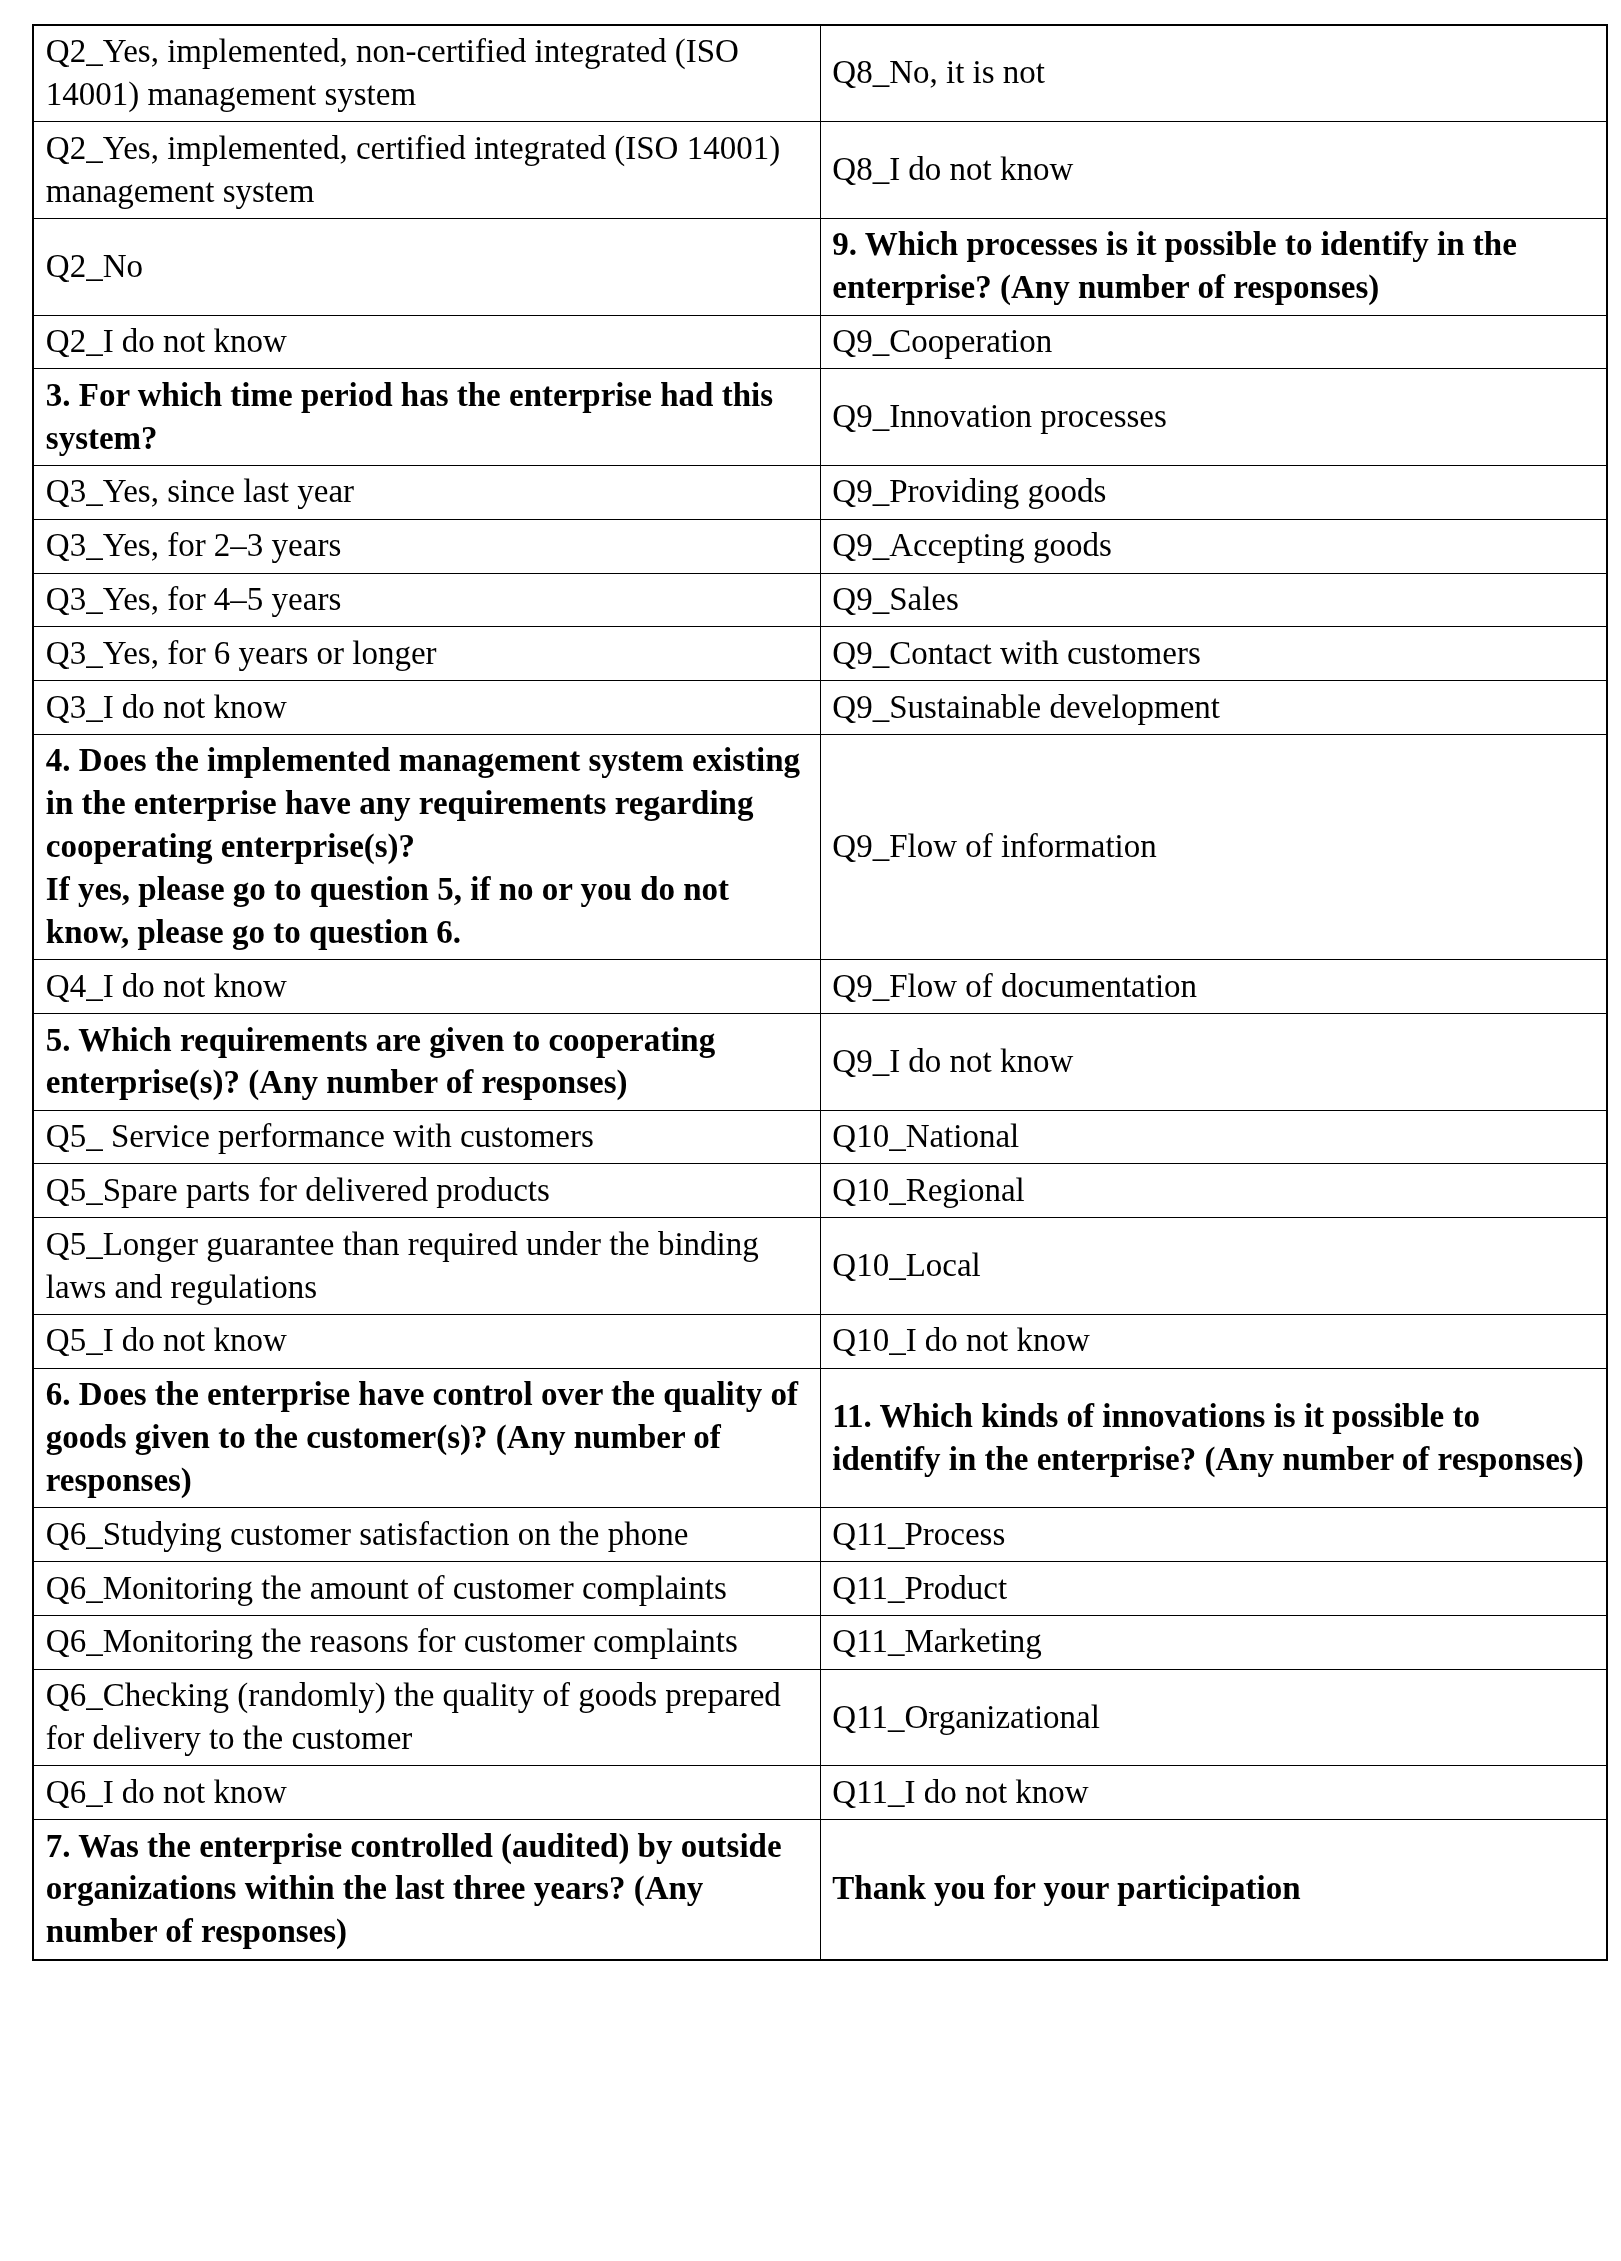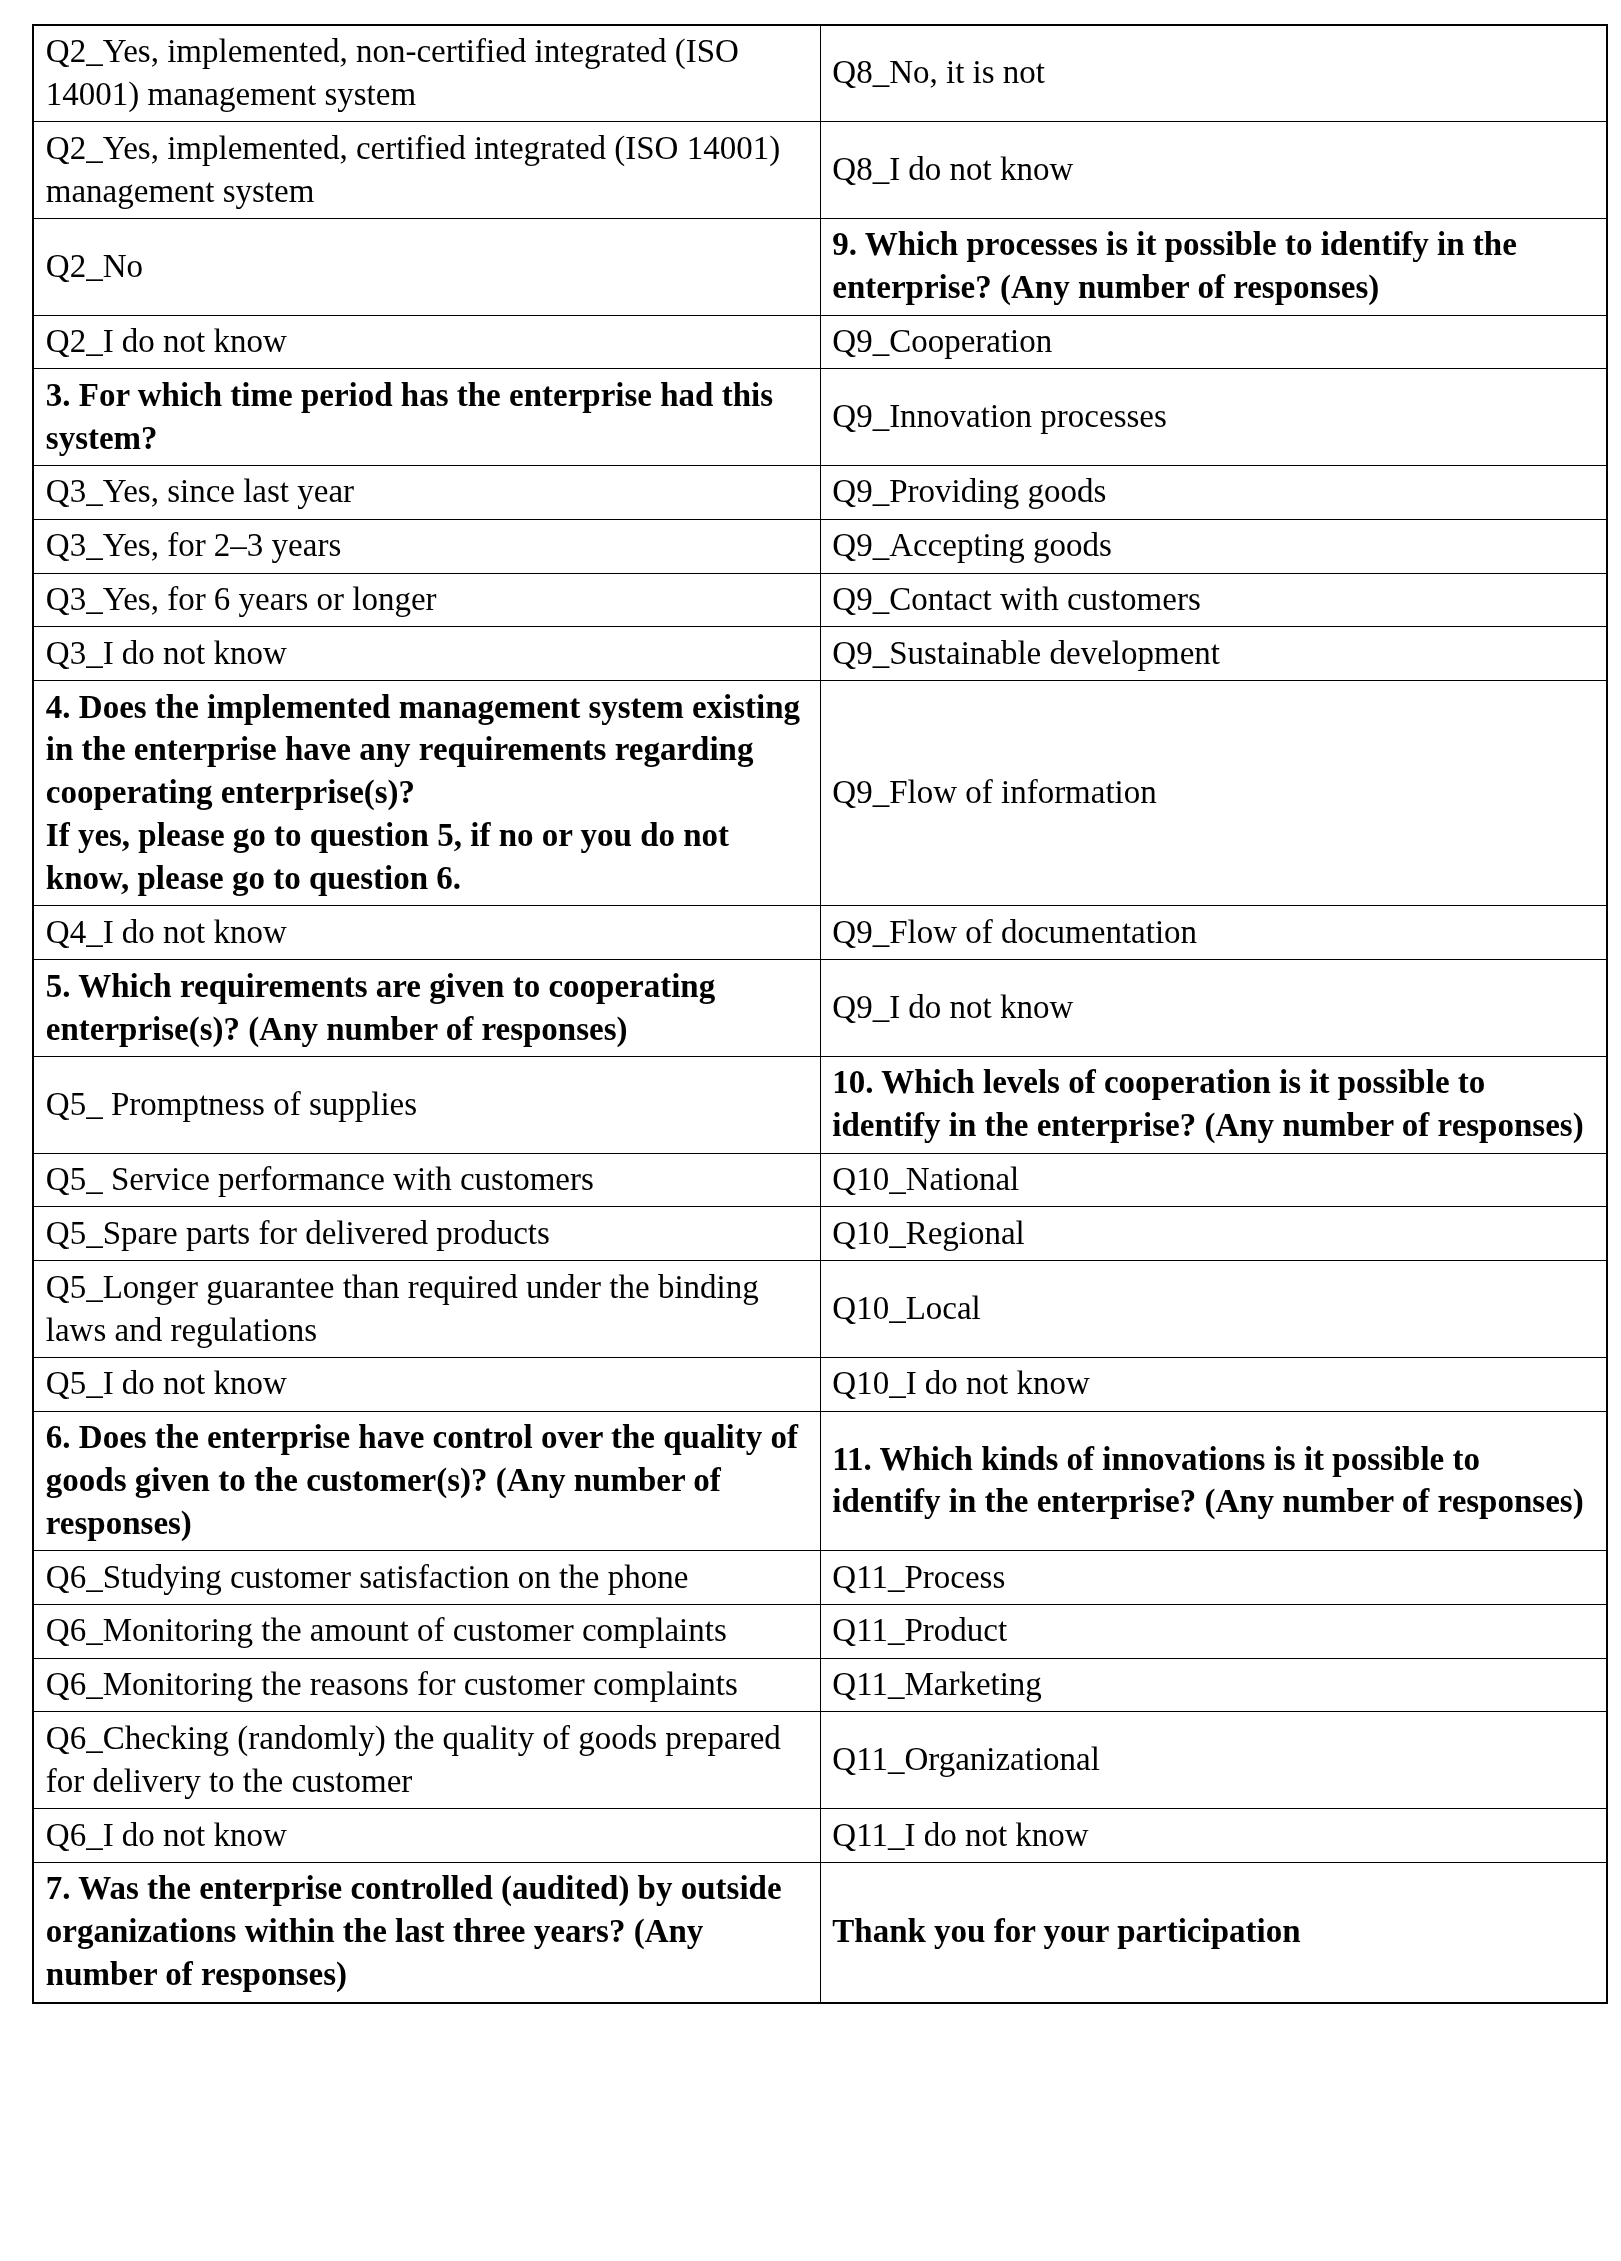--- a/index.html
+++ b/index.html
@@ -73,43 +73,43 @@
         </tr>
         <tr>
           <td>Q3_Yes, since last year</td>
           <td>Q9_Providing goods</td>
         </tr>
         <tr>
           <td>Q3_Yes, for 2–3 years</td>
           <td>Q9_Accepting goods</td>
         </tr>
         <tr>
+          <td>Q3_Yes, for 4–5 years</td>
+          <td>Q9_Sales</td>
+        </tr>
+        <tr>
           <td>Q3_Yes, for 6 years or longer</td>
           <td>Q9_Contact with customers</td>
         </tr>
         <tr>
           <td>Q3_I do not know</td>
           <td>Q9_Sustainable development</td>
         </tr>
         <tr>
           <td class="bold">4. Does the implemented management system existing in the enterprise have any requirements regarding cooperating enterprise(s)?
 If yes, please go to question 5, if no or you do not know, please go to question 6.</td>
           <td>Q9_Flow of information</td>
         </tr>
         <tr>
           <td>Q4_I do not know</td>
           <td>Q9_Flow of documentation</td>
         </tr>
         <tr>
           <td class="bold">5. Which requirements are given to cooperating enterprise(s)? (Any number of responses)</td>
           <td>Q9_I do not know</td>
-        </tr>
-        <tr>
-          <td>Q5_ Promptness of supplies</td>
-          <td class="bold">10. Which levels of cooperation is it possible to identify in the enterprise? (Any number of responses)</td>
         </tr>
         <tr>
           <td>Q5_ Service performance with customers</td>
           <td>Q10_National</td>
         </tr>
         <tr>
           <td>Q5_Spare parts for delivered products</td>
           <td>Q10_Regional</td>
         </tr>
         <tr>

